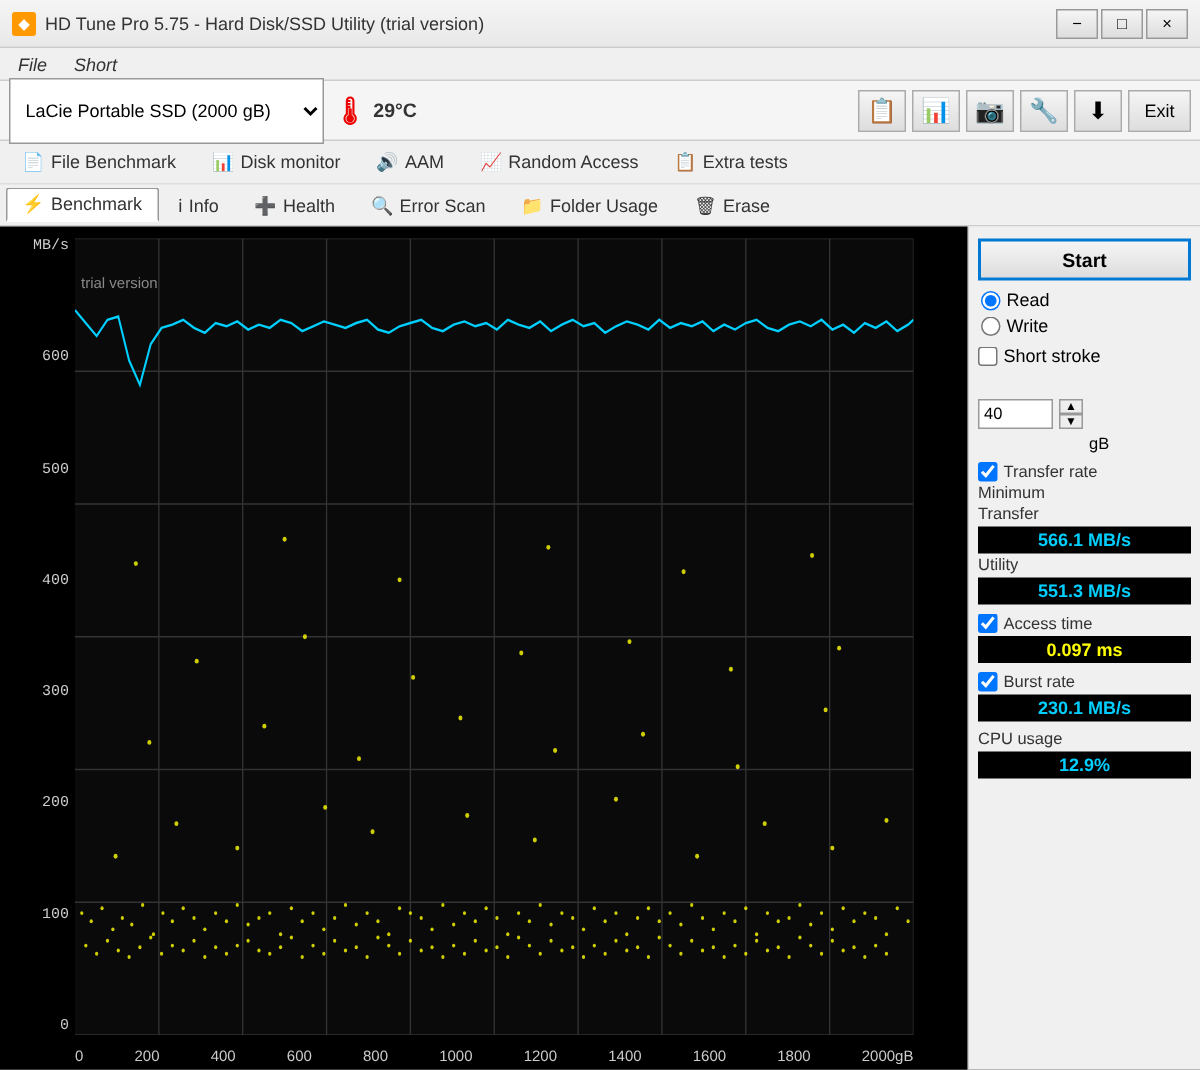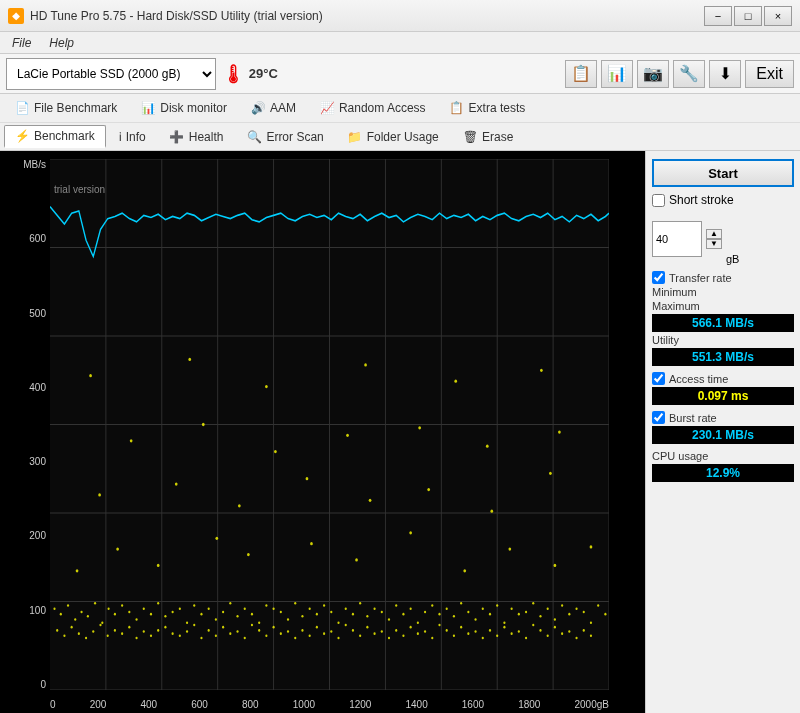--- a/index.html
+++ b/index.html
@@ -30,36 +30,36 @@
     
     .toolbar {
       background: #f5f5f5;
       border-bottom: 1px solid #ccc;
       display: flex; align-items: center; gap: 6px;
       padding: 4px 6px; height: 40px;
     }
     .drive-select {
       border: 1px solid #999; background: white;
       padding: 3px 6px; font-size: 12px;
-      width: 210px; height: 32px;
+      width: 210px; height: 44px;
     }
     .temp-display {
       display: flex; align-items: center; gap: 4px;
       font-size: 13px; font-weight: bold; color: #333;
     }
     .toolbar-icons { display: flex; gap: 4px; margin-left: auto; }
     .toolbar-icon-btn {
       width: 32px; height: 28px;
       border: 1px solid #aaa; background: linear-gradient(to bottom, #f5f5f5, #ddd);
       cursor: pointer; display: flex; align-items: center; justify-content: center;
       font-size: 16px;
     }
     .exit-btn {
       border: 1px solid #aaa; background: linear-gradient(to bottom, #f5f5f5, #ddd);
-      padding: 3px 10px; cursor: pointer; font-size: 16px; height: 28px;
+      padding: 3px 10px; cursor: pointer; font-size: 12px; height: 28px;
     }
 
     
     .tabs-container {
       background: #f0f0f0;
       border-bottom: 1px solid #ccc;
     }
     .tab-row {
       display: flex; align-items: center; padding: 2px 4px; gap: 2px; height: 28px;
     }
@@ -87,21 +87,21 @@
       padding: 8px 8px 24px 50px;
       overflow: hidden;
     }
     
     
     .y-axis-left {
       position: absolute; left: 0; top: 8px; bottom: 24px;
       width: 50px; display: flex; flex-direction: column; justify-content: space-between;
       align-items: flex-end; padding-right: 4px;
     }
-    .y-label { color: #ccc; font-size: 10px; }
+    .y-label { color: #ccc; font-size: 10px; font-family: Liberation Mono, monospace; }
 
     
     .y-axis-right {
       position: absolute; right: 0; top: 8px; bottom: 24px;
       width: 36px; display: flex; flex-direction: column; justify-content: space-between;
       align-items: flex-start; padding-left: 2px;
     }
 
     
     .x-axis {
@@ -139,21 +139,21 @@
     .radio-item { display: flex; align-items: center; gap: 4px; font-size: 12px; }
     .checkbox-item { display: flex; align-items: center; gap: 4px; font-size: 12px; }
     .value-display {
       background: #000; color: #00cfff;
       font-size: 12px; font-weight: bold;
       padding: 2px 4px; text-align: center;
       width: 100%;
     }
     .value-display.yellow { color: #ffff00; }
     .spin-input-row { display: flex; align-items: center; gap: 4px; }
-    .spin-input { width: 50px; height: 36px; border: 1px solid #999; font-size: 11px; padding: 1px 3px; }
+    .spin-input { width: 50px; height: 20px; border: 1px solid #999; font-size: 11px; padding: 1px 3px; }
     .spin-btns { display: flex; flex-direction: column; }
     .spin-btn { width: 16px; height: 10px; border: 1px solid #999; background: #eee; font-size: 8px; cursor: pointer; display: flex; align-items: center; justify-content: center; line-height: 1; }
     .unit-label { font-size: 11px; margin-top: 40px; }
     .stat-label { font-size: 11px; color: #333; }
     .stat-block { display: flex; flex-direction: column; gap: 2px; }
     .cpu-display { background: #000; color: #00cfff; font-size: 12px; font-weight: bold; padding: 2px 20px; text-align: center; width: 100%; }
   </style>
 </head>
 <body>
 
@@ -164,21 +164,21 @@
   </div>
   <div class="title-bar-controls">
     <button class="title-btn">−</button>
     <button class="title-btn">□</button>
     <button class="title-btn close">×</button>
   </div>
 </div>
 
 <div class="menu-bar">
   <div class="menu-item">File</div>
-  <div class="menu-item">Help</div>
+  <div class="menu-item">Short</div>
 </div>
 
 <div class="toolbar">
   <select class="drive-select">
     <option>LaCie Portable SSD (2000 gB)</option>
   </select>
   <div class="temp-display">
     <span style="color:#e00;font-size:18px;">🌡</span>
     <span>29°C</span>
   </div>
@@ -495,20 +495,30 @@
       <span class="x-label">1400</span>
       <span class="x-label">1600</span>
       <span class="x-label">1800</span>
       <span class="x-label">2000gB</span>
     </div>
   </div>
 
   <div class="right-panel">
     <button class="start-btn">Start</button>
 
+    <div class="radio-group">
+      <div class="radio-item">
+        <input type="radio" name="rw" checked="" style="">
+        <span>Read</span>
+      </div>
+      <div class="radio-item">
+        <input type="radio" name="rw" style="">
+        <span>Write</span>
+      </div>
+    </div>
 
     <div class="checkbox-item">
       <input type="checkbox" style="">
       <span>Short stroke</span>
     </div>
 
     <div class="spin-input-row">
       <input type="text" class="spin-input" value="40" style="">
       <div class="spin-btns">
         <button class="spin-btn">▲</button>
@@ -516,21 +526,21 @@
       </div>
       <span class="unit-label">gB</span>
     </div>
 
     <div class="stat-block">
       <div class="checkbox-item">
         <input type="checkbox" checked="" style="">
         <span class="stat-label">Transfer rate</span>
       </div>
       <span class="stat-label">Minimum</span>
-      <span class="stat-label">Maximum</span>
+      <span class="stat-label">Transfer</span>
       <div class="value-display">566.1 MB/s</div>
       <span class="stat-label">Utility</span>
       <div class="value-display">551.3 MB/s</div>
     </div>
 
     <div class="stat-block">
       <div class="checkbox-item">
         <input type="checkbox" checked="" style="">
         <span class="stat-label">Access time</span>
       </div>

